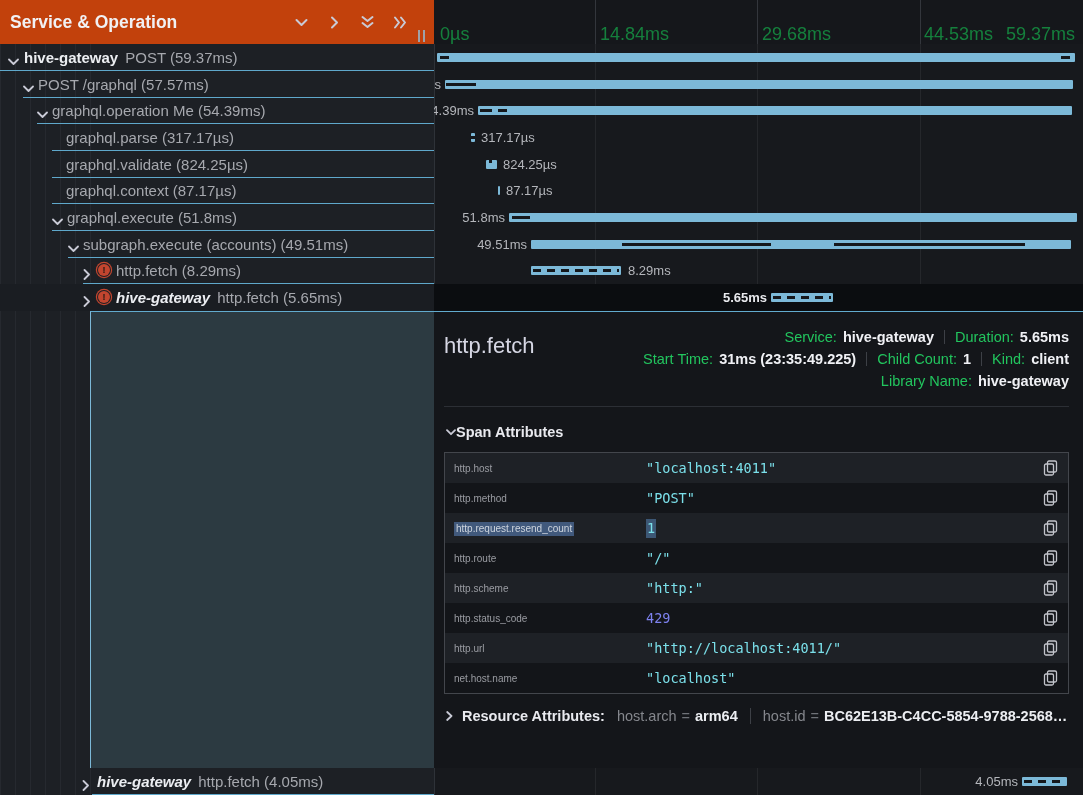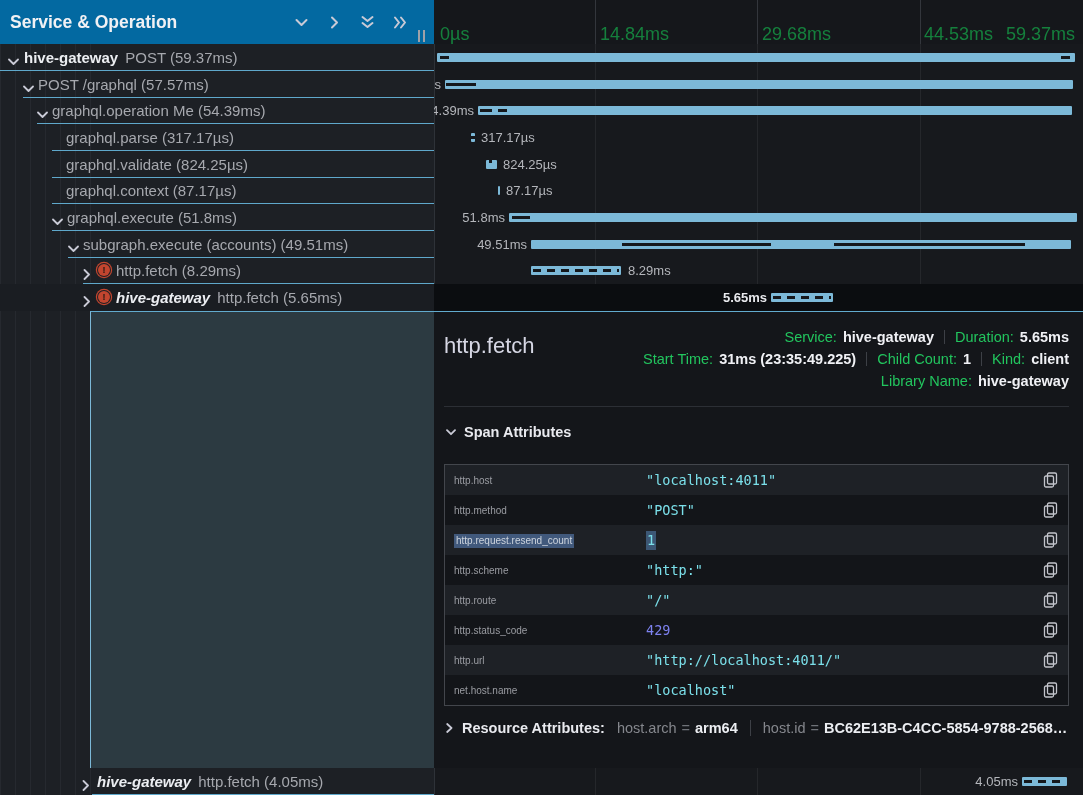--- a/index.html
+++ b/index.html
@@ -6,21 +6,21 @@
   html,body { background:#101216; }
   .app {
     position:relative; width:1083px; height:795px; overflow:hidden;
     background:#16181c; font-family:"Liberation Sans", sans-serif;
     color:#b9bbc0;
   }
   
   .left { position:absolute; left:0; top:0; width:434px; height:795px; background:#1d2025; }
   .left-header {
     position:absolute; left:0; top:0; width:434px; height:44px;
-    background:#0369a1; display:flex; align-items:center; padding:0 10px;
+    background:#c2410c; display:flex; align-items:center; padding:0 10px;
   }
   .left-title { font-size:17.5px; font-weight:bold; color:#f1f1f4; flex:0 0 auto; }
   .hdr-icons { margin-left:auto; display:flex; align-items:center; gap:17px; padding-right:16px; }
   .hicon { width:16px; height:16px; display:flex; align-items:center; justify-content:center; cursor:pointer; }
   .hicon svg { stroke:#c9cad6; stroke-width:2; fill:none; stroke-linecap:round; stroke-linejoin:round; }
   .resizer {
     position:absolute; right:8px; bottom:2px; width:10px; height:12px;
     display:flex; gap:3px; justify-content:center; cursor:col-resize;
   }
   .resizer i { width:2px; height:12px; background:#9fa1a8; }
@@ -66,21 +66,21 @@
     background:#14161a; border-top:1px solid #62abce; padding:14px 14px 0 10px;
   }
   .d-head { display:flex; }
   .d-title { font-size:22px; color:#d6d7e4; padding-top:7px; }
   .d-meta { margin-left:auto; display:flex; flex-direction:column; align-items:flex-end; gap:0; }
   .m-line { display:flex; align-items:center; height:22px; font-size:14.5px; }
   .m-lab { color:#22c55e; margin-right:6px; }
   .m-val { color:#f0f1f5; font-weight:bold; }
   .vdiv { width:1px; height:14px; background:#3d4046; margin:0 10px; }
   .d-hr { border-top:1px solid #2c2f35; margin:14px 0 0 0; }
-  .sec-head { display:flex; align-items:center; gap:8px; margin:17px 0 24px 2px; }
+  .sec-head { display:flex; align-items:center; margin:17px 0 12px 2px; }
   .sec-head svg { stroke:#c9cad6; stroke-width:1.8; fill:none; stroke-linecap:round; stroke-linejoin:round; }
   .sec-title { font-size:14.5px; font-weight:bold; color:#e9eaef; }
   .attr-table { border:1px solid #43464c; }
   .arow { display:flex; align-items:center; height:30px; padding:0 10px 0 9px; }
   .arow:nth-child(odd) { background:#1e2126; }
   .arow:nth-child(even) { background:#131519; }
   .akey { width:192px; flex:0 0 auto; font-size:10px; color:#9a9ca2; white-space:nowrap; }
   .akey .hl { background:#41597c; color:#ced5de; padding:1px 2px 2px 2px; }
   .aval { flex:1; font-family:"DejaVu Sans Mono", monospace; font-size:13.5px; color:#7be0ea; white-space:nowrap; }
   .aval.num { color:#7e82f0; }
@@ -341,30 +341,30 @@
         </div>
         <div class="arow">
           <span class="akey"><span class="hl">http.request.resend_count</span></span>
           <span class="aval"><span class="hl">1</span></span>
           <span class="copy"><svg width="15" height="16" viewBox="0 0 15 16">
                 <rect x="4.5" y="1" width="9" height="11" rx="1.5"></rect>
                 <rect x="1.5" y="4" width="9" height="11" rx="1.5"></rect>
               </svg></span>
         </div>
         <div class="arow">
+          <span class="akey">http.route</span>
+          <span class="aval">"/"</span>
+          <span class="copy"><svg width="15" height="16" viewBox="0 0 15 16">
+                <rect x="4.5" y="1" width="9" height="11" rx="1.5"></rect>
+                <rect x="1.5" y="4" width="9" height="11" rx="1.5"></rect>
+              </svg></span>
+        </div>
+        <div class="arow">
           <span class="akey">http.scheme</span>
           <span class="aval">"http:"</span>
-          <span class="copy"><svg width="15" height="16" viewBox="0 0 15 16">
-                <rect x="4.5" y="1" width="9" height="11" rx="1.5"></rect>
-                <rect x="1.5" y="4" width="9" height="11" rx="1.5"></rect>
-              </svg></span>
-        </div>
-        <div class="arow">
-          <span class="akey">http.route</span>
-          <span class="aval">"/"</span>
           <span class="copy"><svg width="15" height="16" viewBox="0 0 15 16">
                 <rect x="4.5" y="1" width="9" height="11" rx="1.5"></rect>
                 <rect x="1.5" y="4" width="9" height="11" rx="1.5"></rect>
               </svg></span>
         </div>
         <div class="arow">
           <span class="akey">http.status_code</span>
           <span class="aval num">429</span>
           <span class="copy"><svg width="15" height="16" viewBox="0 0 15 16">
                 <rect x="4.5" y="1" width="9" height="11" rx="1.5"></rect>

